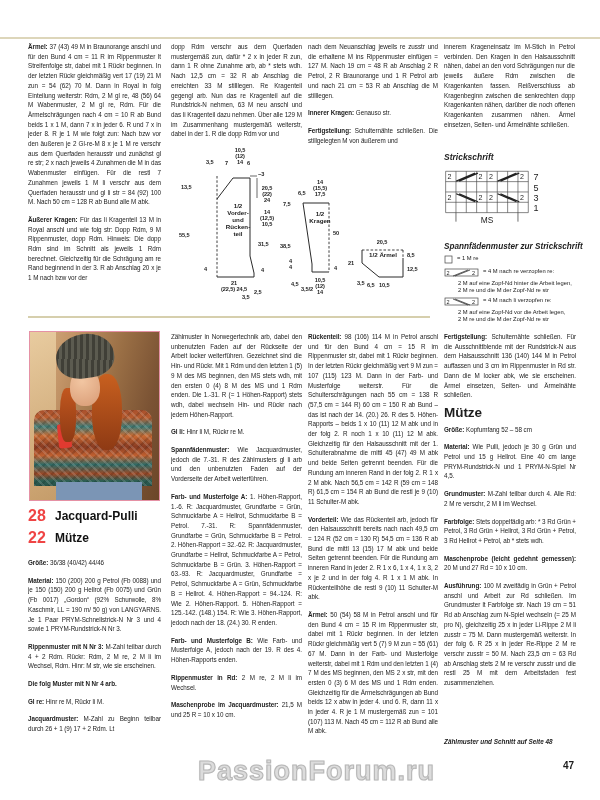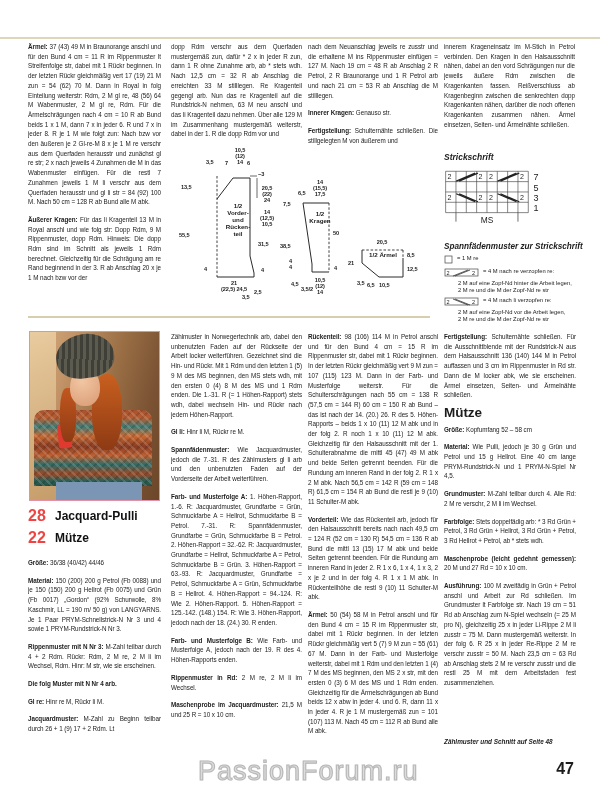--- a/index.html
+++ b/index.html
@@ -47,22 +47,22 @@
   .title-row{display:flex;align-items:center;margin-bottom:1px}
   .tnum{font-size:16px;font-weight:bold;color:#ef4444;width:27px;line-height:21px}
   .tname{font-size:12px;font-weight:bold;color:#111}
   
   #col1b{left:28px;top:558px;width:133px;height:225px}
   #col2b{left:171px;top:332px;width:131px;height:438px}
   #col3b{left:308px;top:332px;width:130px;height:438px}
   #col4b{left:444px;top:332px;width:132px;height:402px}
   #col4b h2{font-size:13.5px;font-weight:bold;margin:3px 0 7px;text-align:left}
   .note{position:absolute;left:444px;top:738px;width:132px;font-size:6.4px;font-weight:bold;font-style:italic;text-align:left}
-  .pagenum{position:absolute;right:26px;top:760px;font-size:16px;font-weight:bold}
-  .watermark{position:absolute;left:198px;top:756px;font-size:27px;font-weight:normal;letter-spacing:1px;
+  .pagenum{position:absolute;right:26px;top:760px;font-size:10px;font-weight:bold}
+  .watermark{position:absolute;left:198px;top:756px;font-size:27px;font-weight:bold;letter-spacing:1px;
     color:rgba(225,225,225,.9);-webkit-text-stroke:1.1px #b8b8b8;text-shadow:0 0 1px #aaa}
   svg text{font-family:"Liberation Sans",sans-serif}
 </style>
 </head>
 <body>
 
 <div class="page">
   <div class="topline"></div>
 
   <div class="col" id="topc1" style="left:28px;top:42px;width:133px;height:272px">

